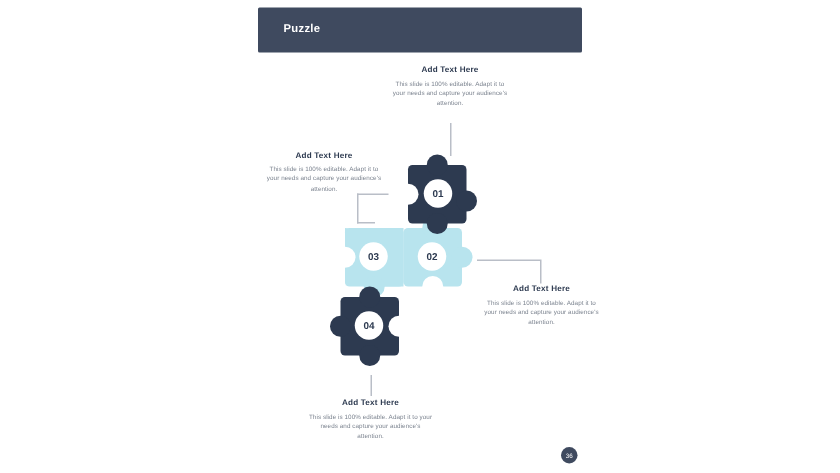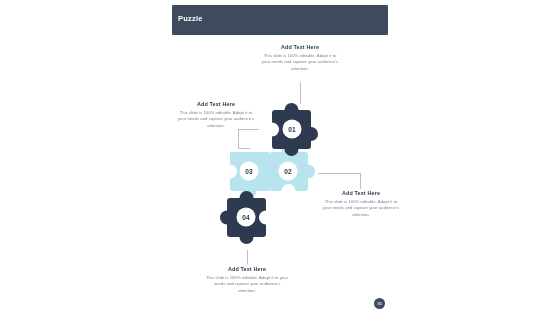--- a/index.html
+++ b/index.html
@@ -29,21 +29,21 @@
     position: absolute;
     left: 172px;
     top: 5px;
     width: 216px;
     height: 30px;
     background: #3f4a5f;
     border-radius: 1px;
   }
   #title-text {
     position: absolute;
-    left: 6px;
+    left: 17px;
     top: 9px;
     font-size: 7.5px;
     font-weight: bold;
     color: #ffffff;
     letter-spacing: 0.2px;
     white-space: nowrap;
   }
 
   
   .callout {

